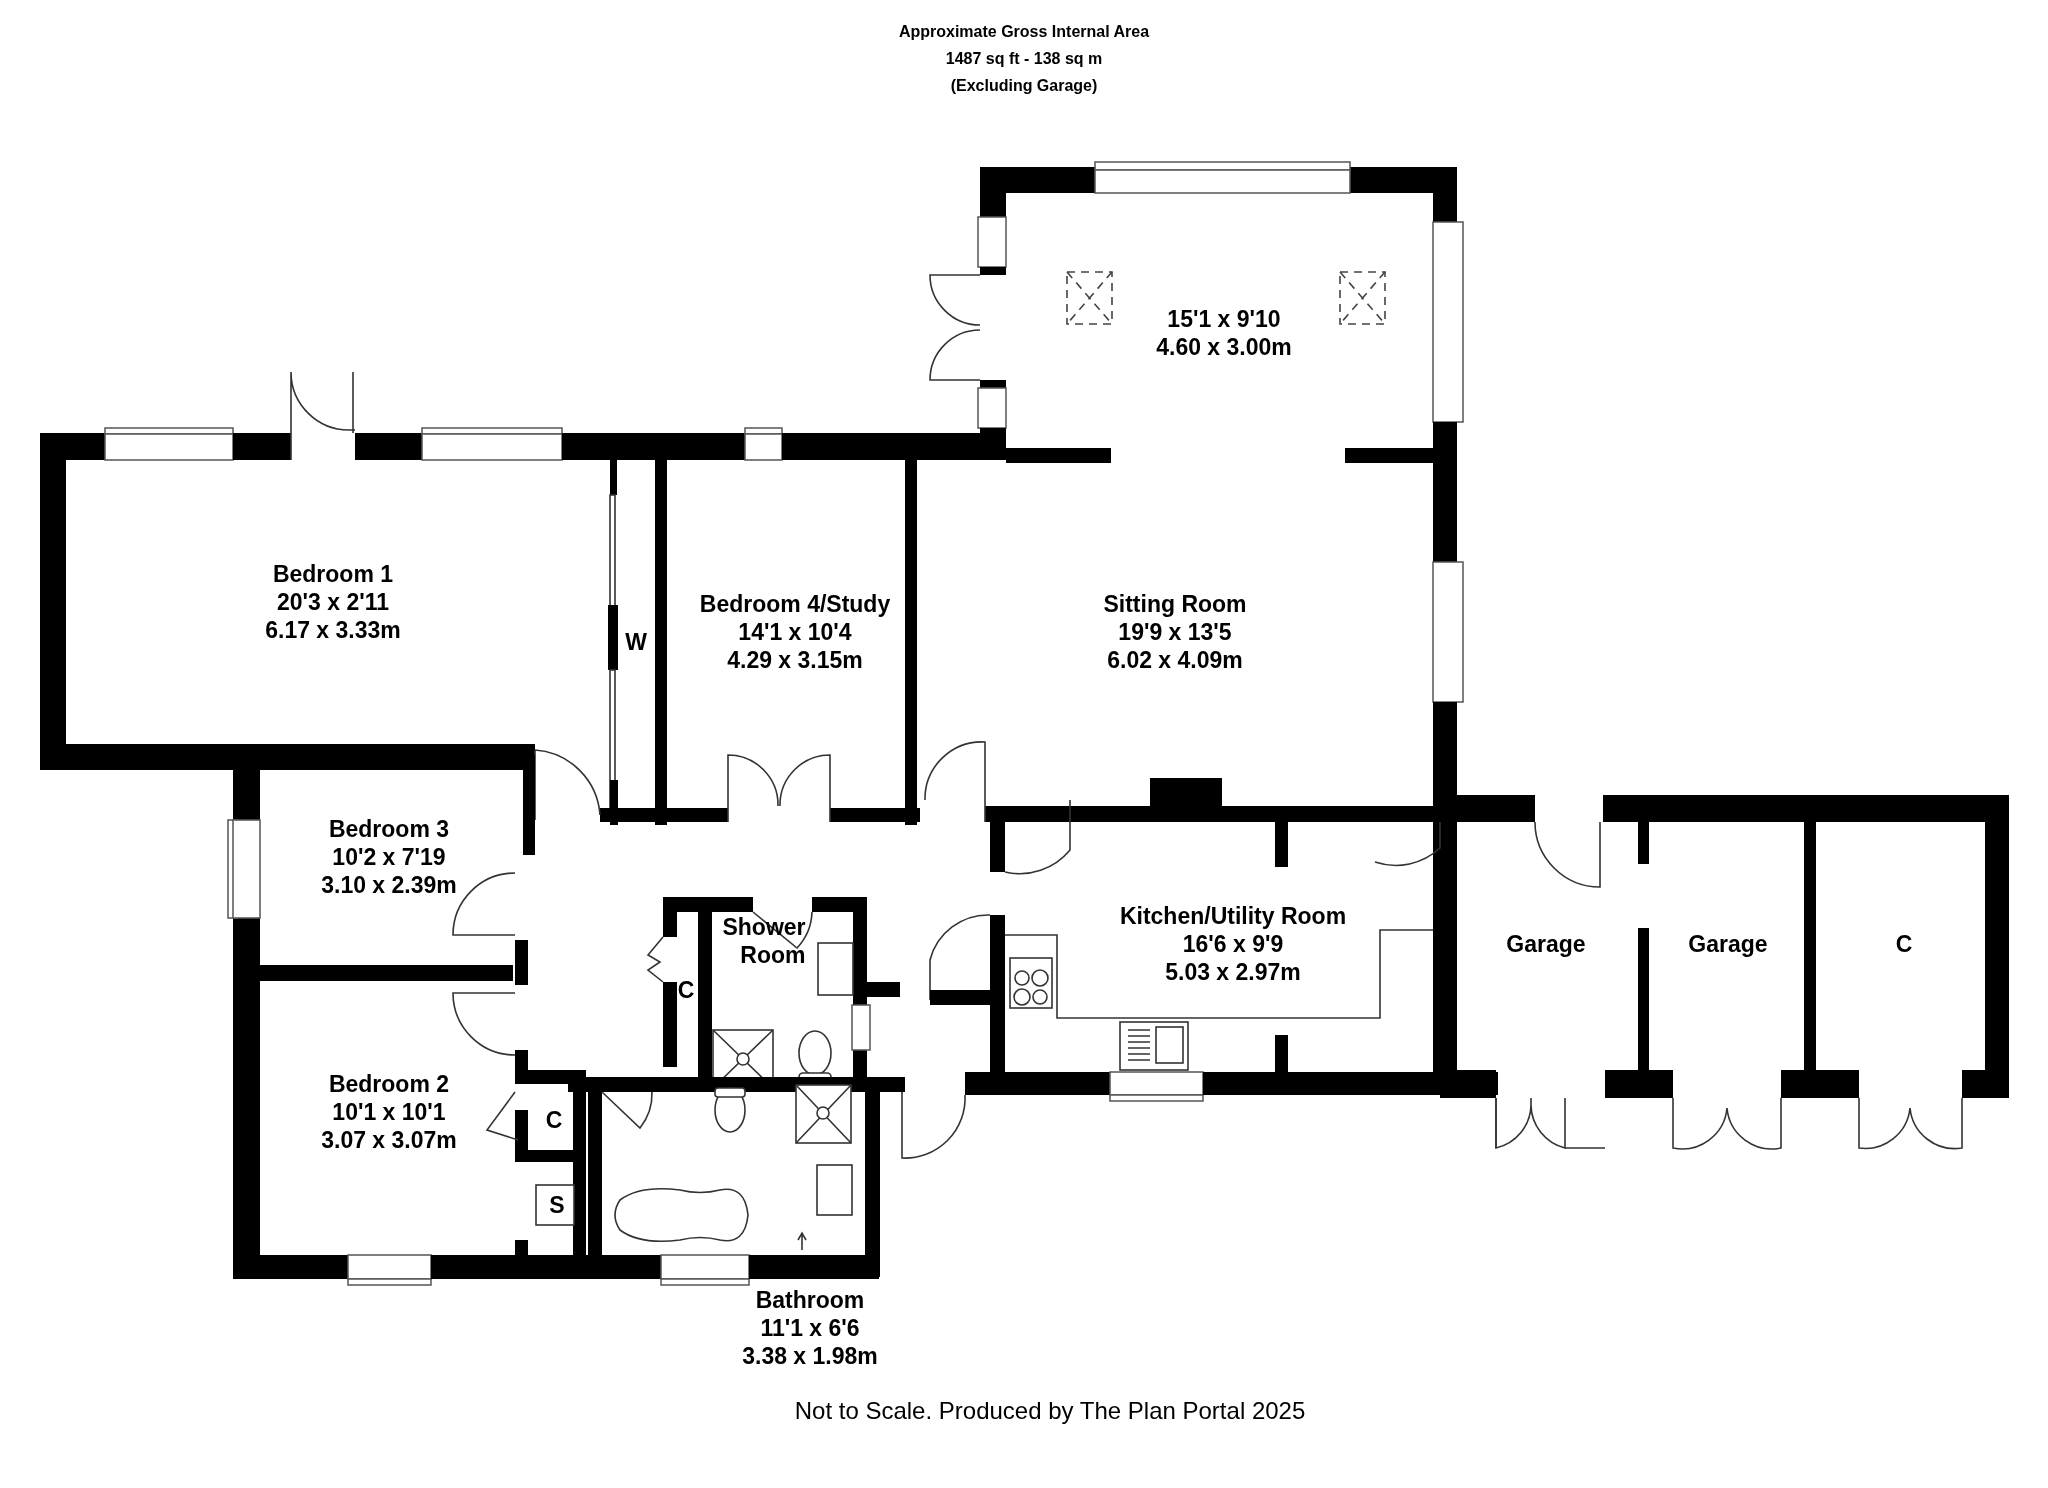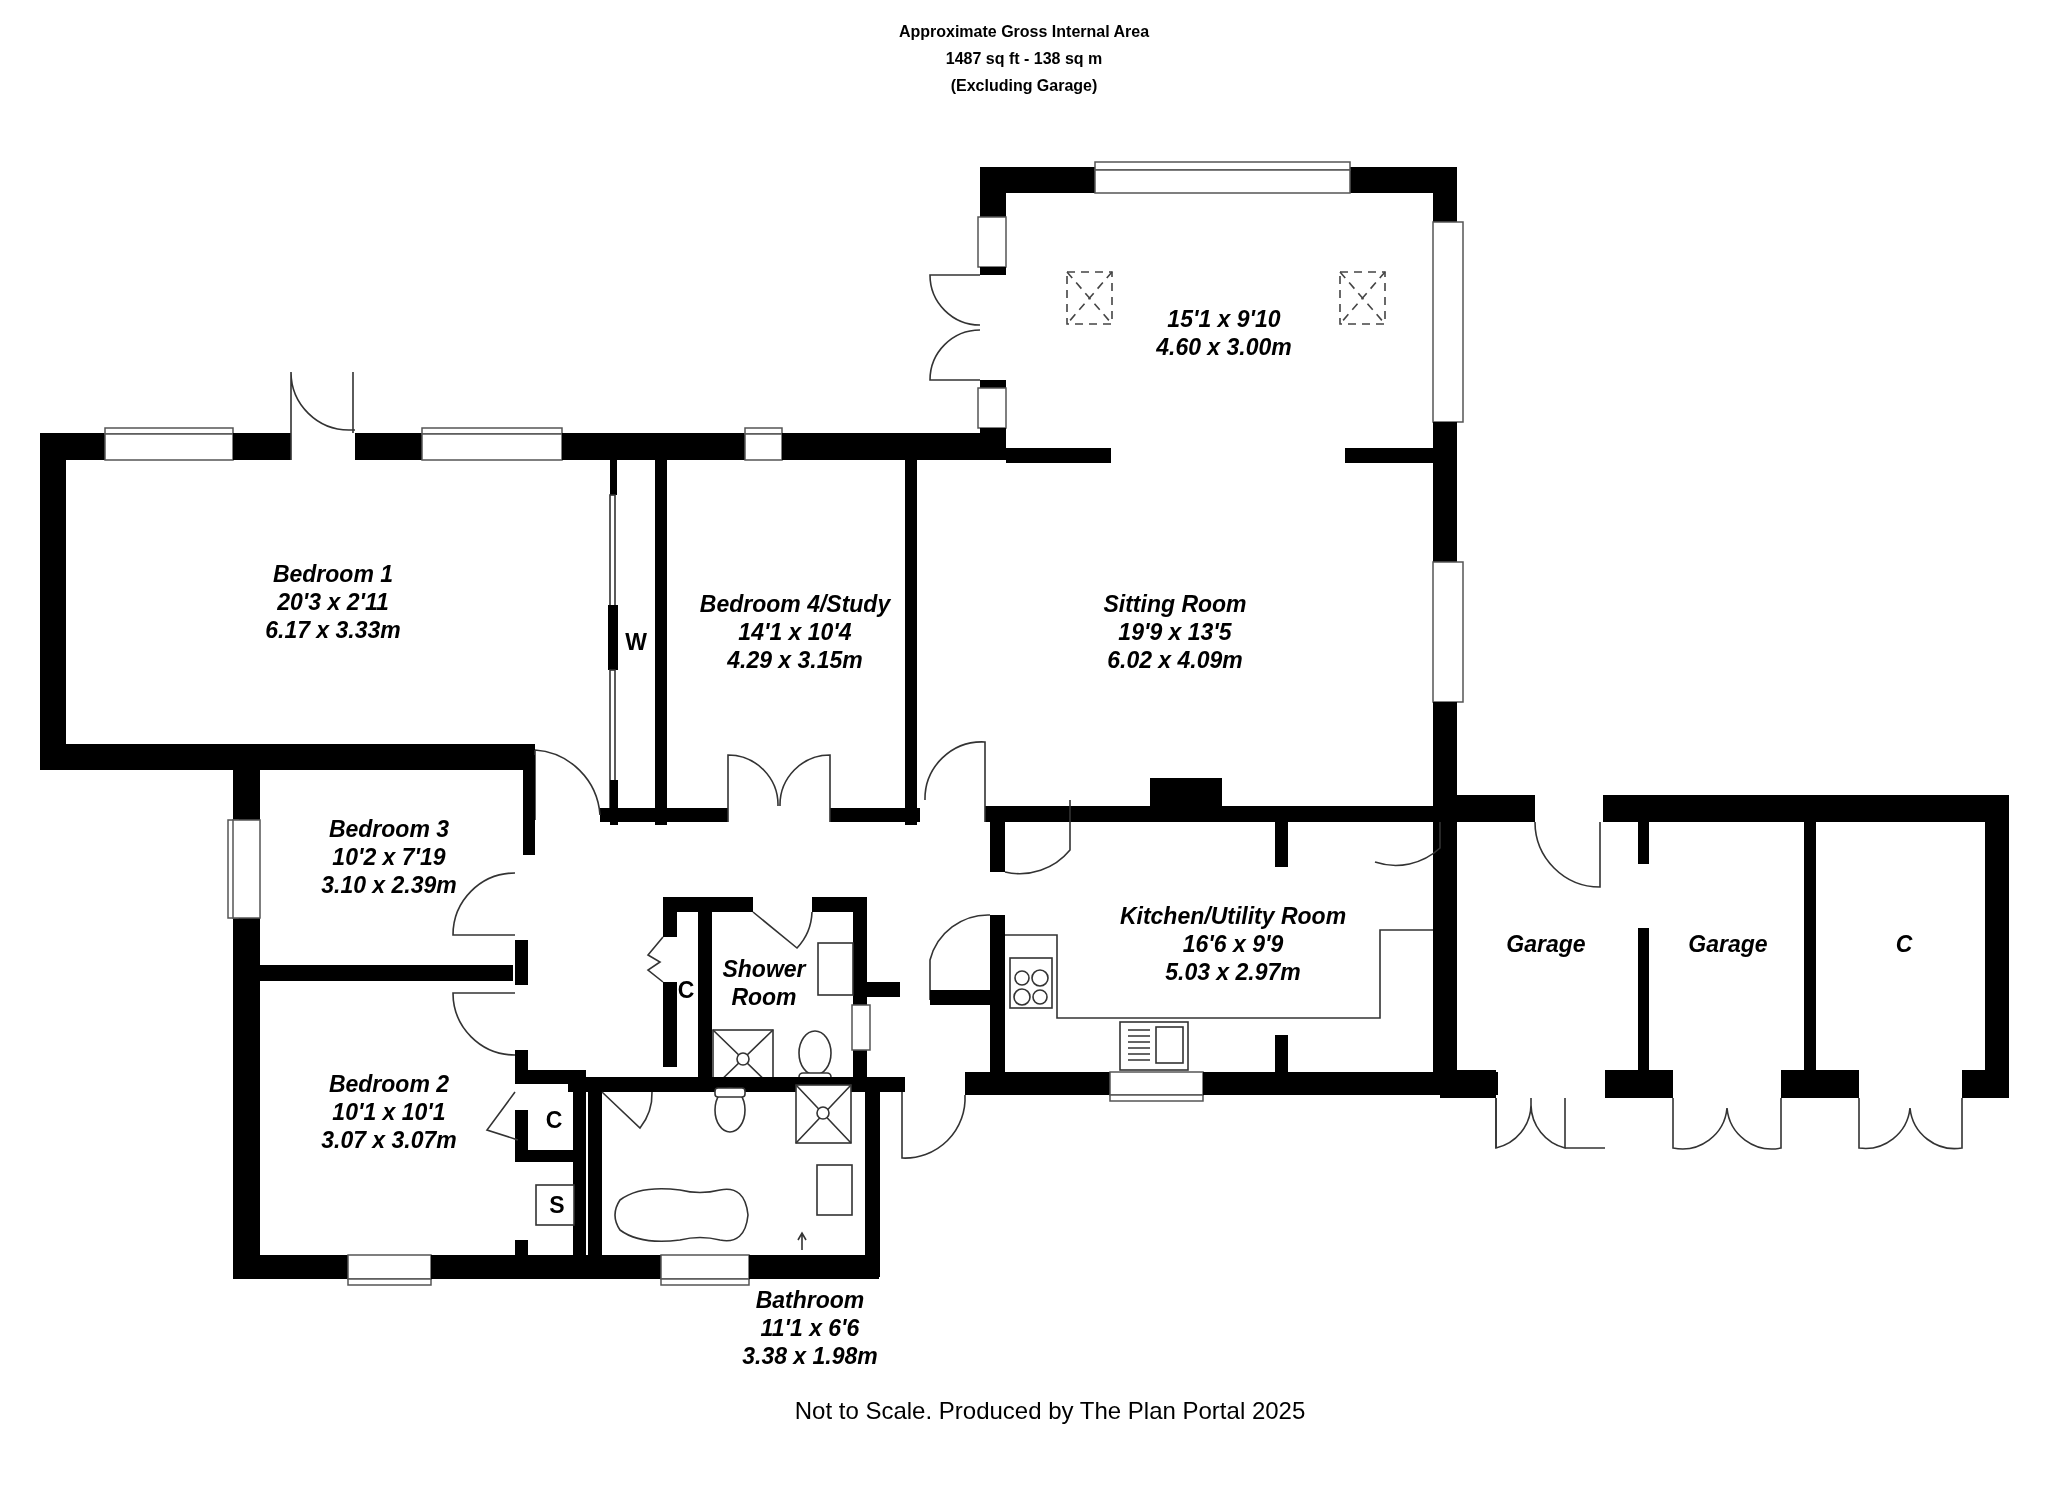--- a/index.html
+++ b/index.html
@@ -5,21 +5,21 @@
   html, body { margin: 0; padding: 0; background: #ffffff; }
   body { width: 2048px; height: 1488px; position: relative; overflow: hidden;
          font-family: "Liberation Sans", "DejaVu Sans", sans-serif; color: #000; }
   #plan { position: absolute; left: 0; top: 0; width: 2048px; height: 1488px; }
   .wall { fill: #000; }
   .win { fill: #fff; stroke: #555; stroke-width: 1.5; }
   .thin { fill: none; stroke: #333; stroke-width: 1.6; }
   .dash { fill: none; stroke: #444; stroke-width: 1.6; stroke-dasharray: 8 6; }
   .fix { fill: #fff; stroke: #333; stroke-width: 1.6; }
   .lbl { position: absolute; text-align: center; font-weight: bold; line-height: 1.22;
-         font-size: 23px; transform: translateX(-50%); white-space: nowrap; font-style: italic; }
+         font-size: 23px; transform: translateX(-50%); white-space: nowrap; }
   .lbl div { display: block; }
   .title { position: absolute; left: 1024px; top: 18px; transform: translateX(-50%);
            text-align: center; font-weight: bold; white-space: nowrap; }
   .title .t1 { font-size: 40px; line-height: 48px; }
   .title .t2 { font-size: 16px; line-height: 27px; }
   .footer { position: absolute; left: 1050px; top: 1393px; transform: translateX(-50%);
             text-align: center; white-space: nowrap; }
   .footer .f1 { font-size: 24px; line-height: 36px; font-weight: normal; }
   .footer .f2 { font-size: 28px; line-height: 36px; font-weight: bold; }
   .small { font-size: 23px; font-weight: bold; position: absolute; transform: translate(-50%,-50%); }
@@ -230,21 +230,21 @@
 <div class="lbl" style="left:389px; top:1070px;">
   <div>Bedroom 2</div>
   <div>10'1 x 10'1</div>
   <div>3.07 x 3.07m</div>
 </div>
 <div class="lbl" style="left:1233px; top:902px;">
   <div>Kitchen/Utility Room</div>
   <div>16'6 x 9'9</div>
   <div>5.03 x 2.97m</div>
 </div>
-<div class="lbl" style="left:764px; top:955px;">
+<div class="lbl" style="left:764px; top:913px;text-align:right;">
   <div>Shower</div>
   <div>Room</div>
 </div>
 <div class="lbl" style="left:810px; top:1286px;">
   <div>Bathroom</div>
   <div>11'1 x 6'6</div>
   <div>3.38 x 1.98m</div>
 </div>
 <div class="lbl" style="left:1546px; top:930px;">
   <div>Garage</div>

